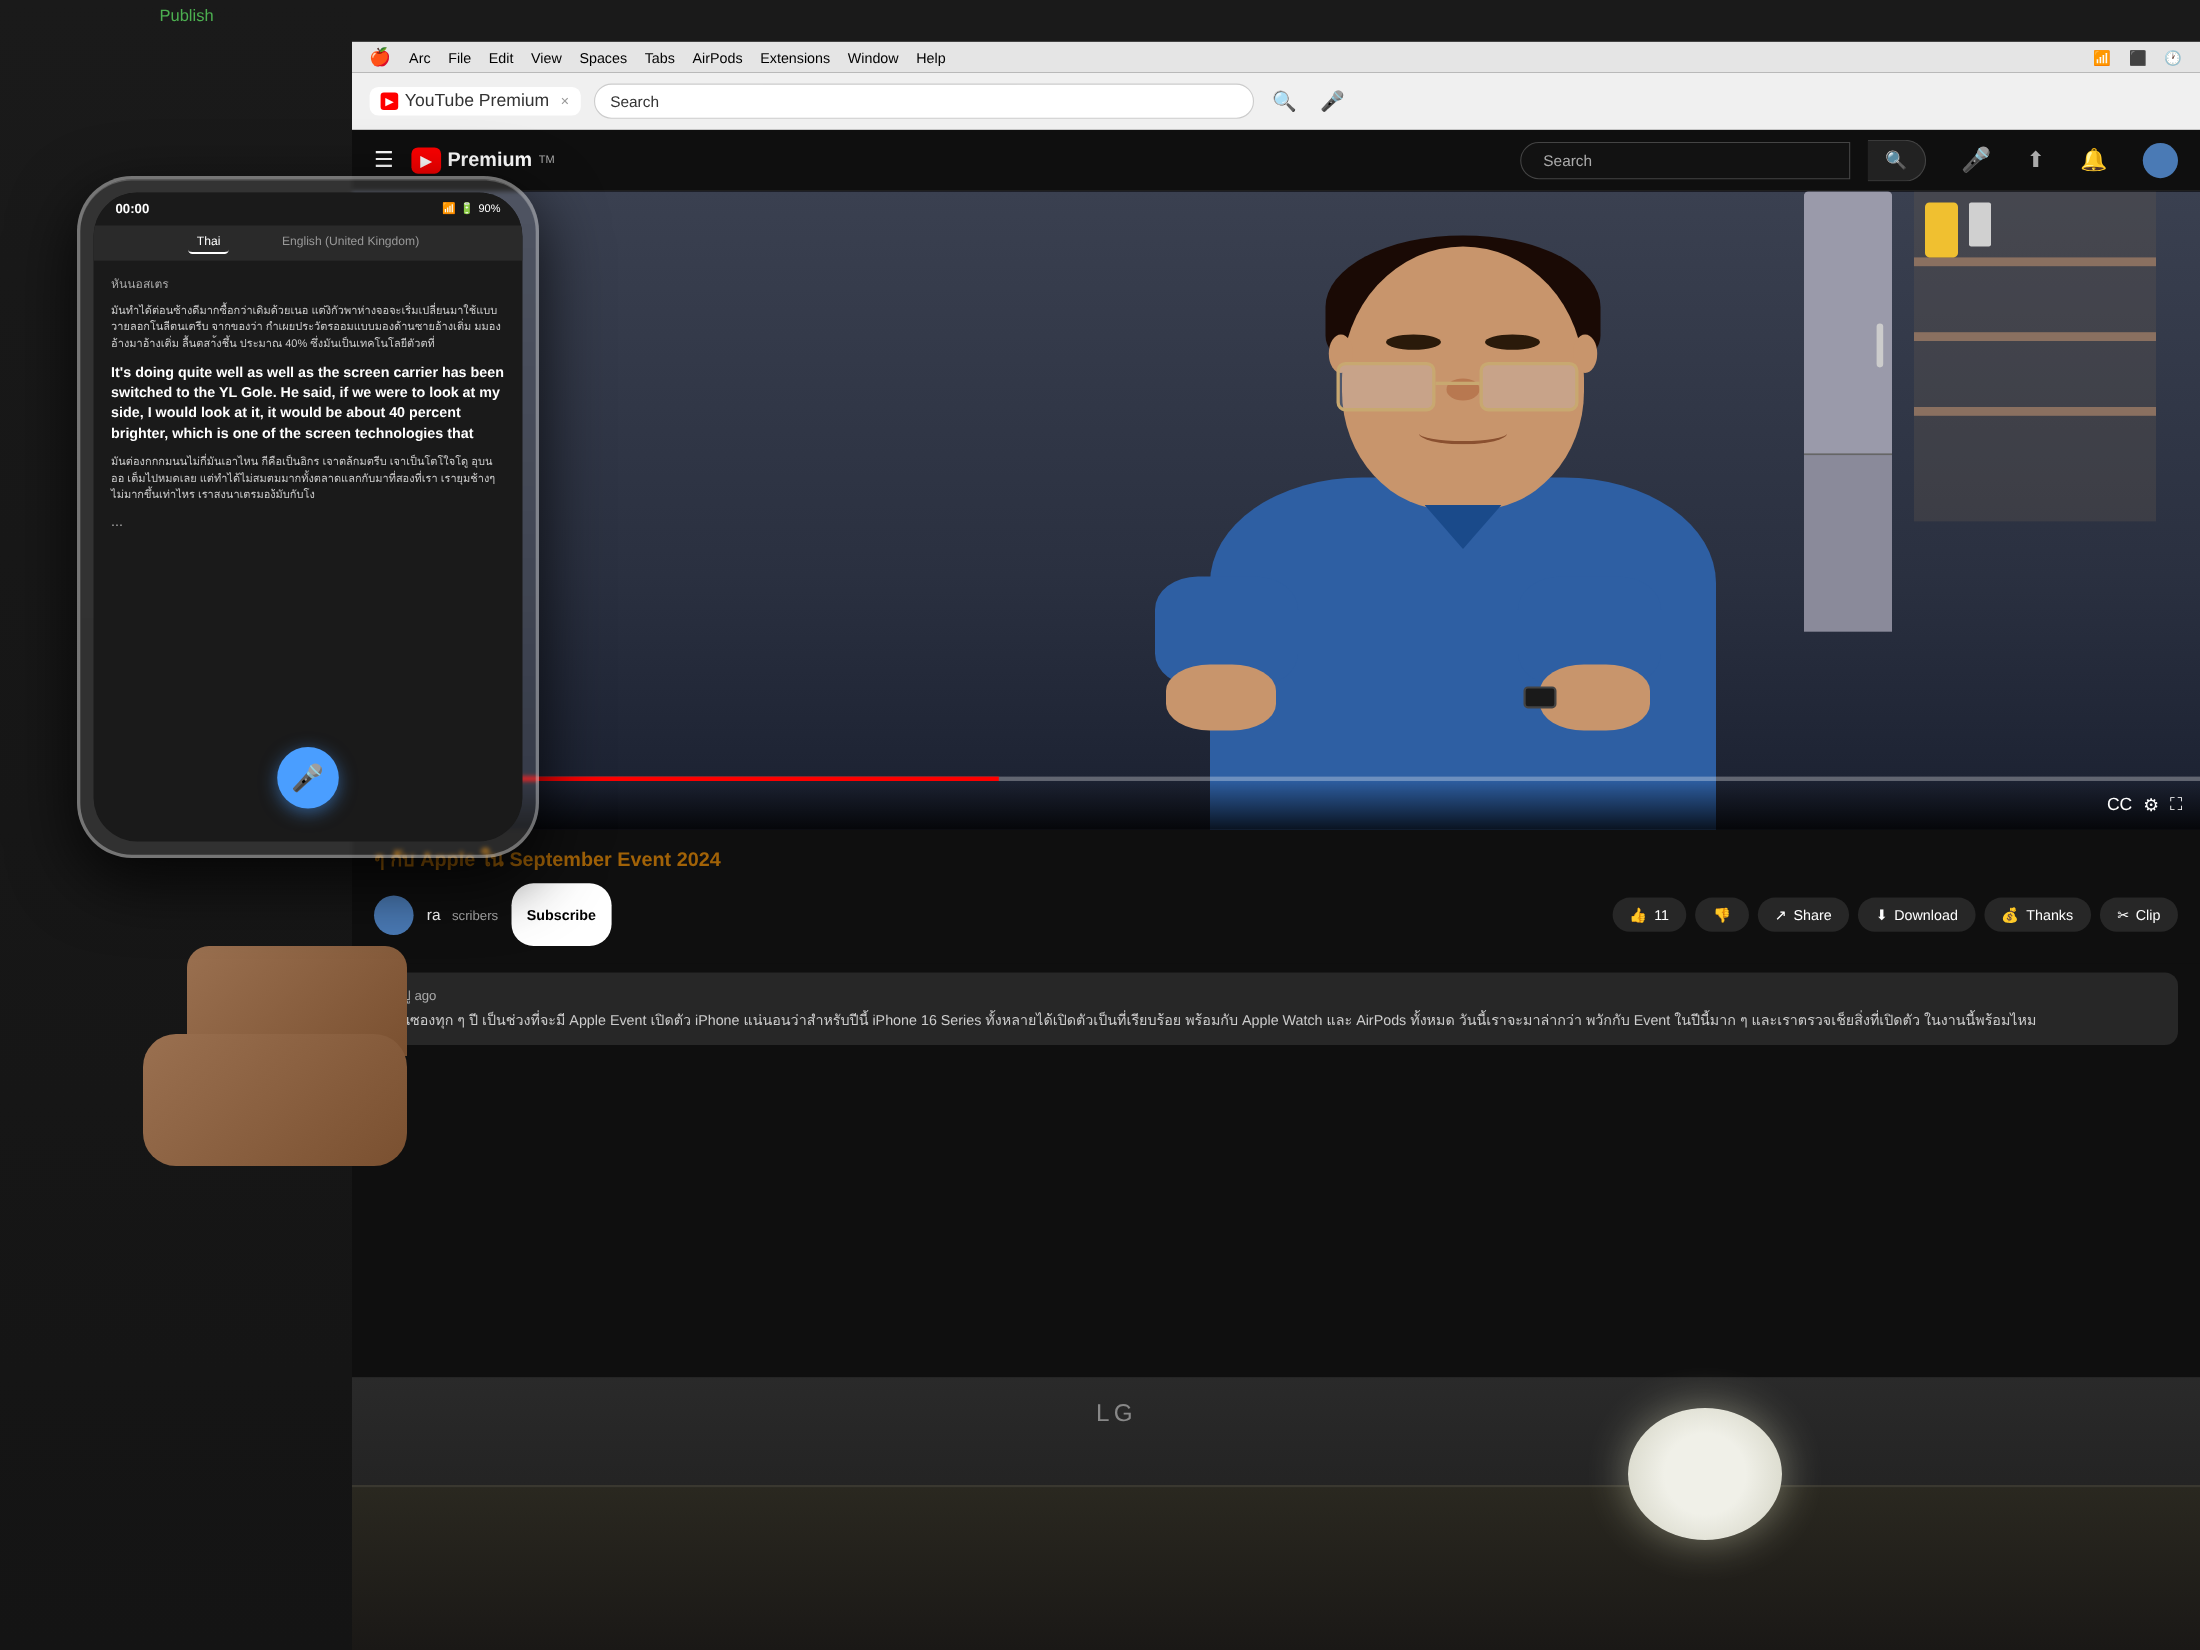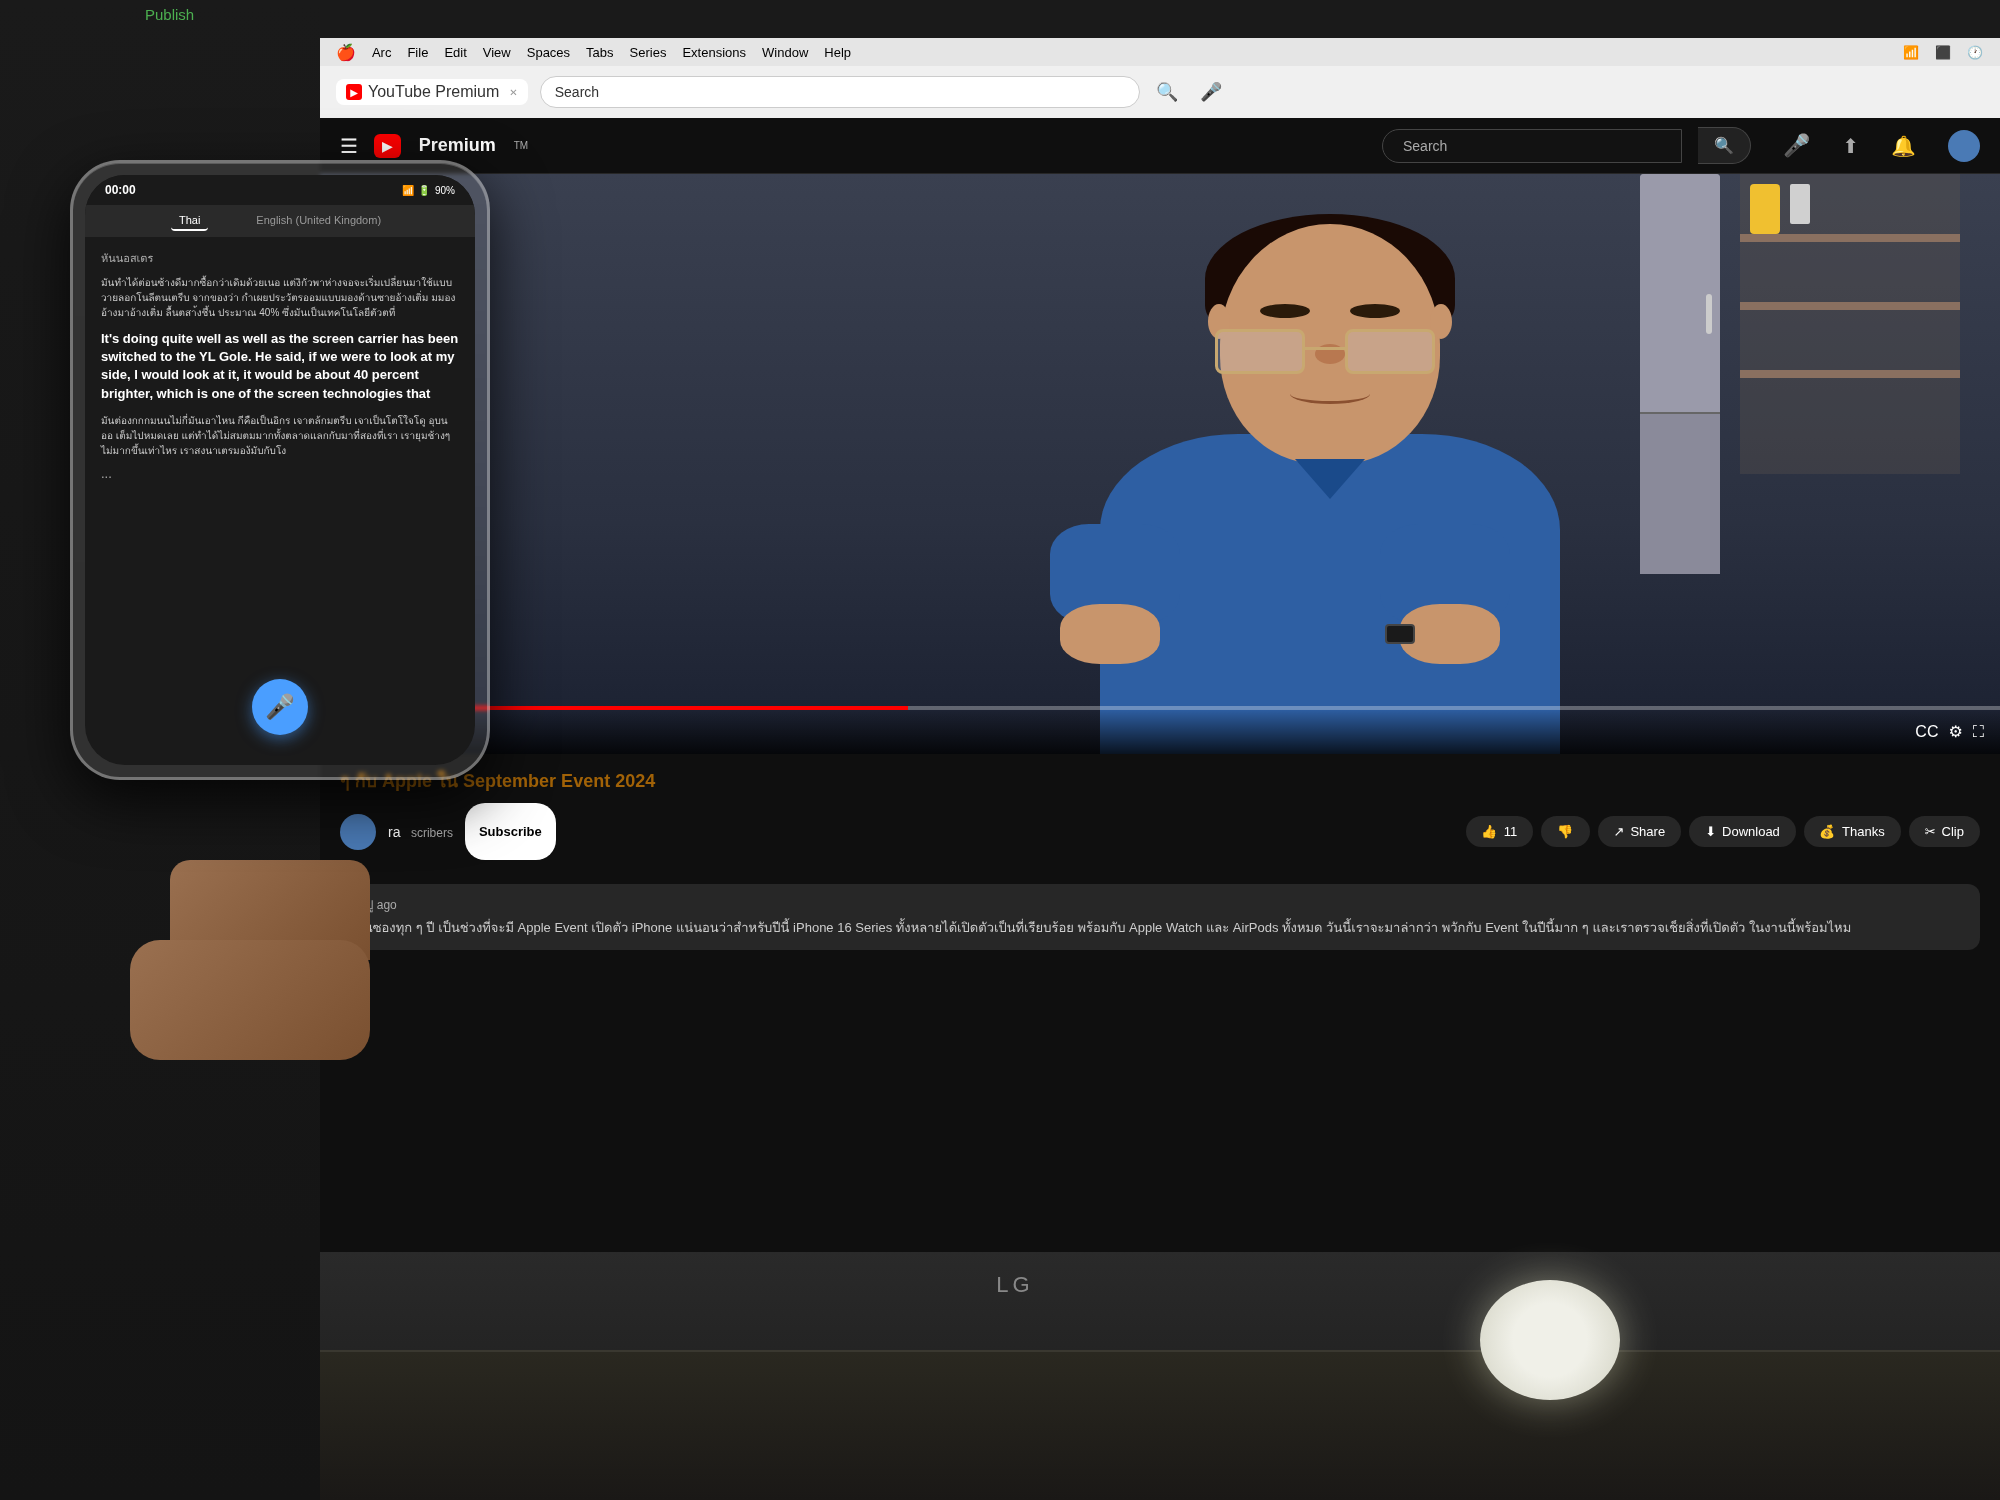--- a/index.html
+++ b/index.html
@@ -89,21 +89,21 @@
       display: flex;
       align-items: center;
       padding: 0 20px;
       gap: 16px;
       border-bottom: 1px solid #272727;
     }
     .yt-hamburger { font-size: 20px; color: #fff; cursor: pointer; }
     .yt-logo {
       display: flex;
       align-items: center;
-      gap: 18px;
+      gap: 6px;
     }
     .yt-logo-icon {
       background: #ff0000;
       border-radius: 6px;
       padding: 4px 8px;
       display: flex;
       align-items: center;
       justify-content: center;
     }
     .yt-logo-icon::after {
@@ -458,21 +458,21 @@
 </div>
 
 <div class="mac-menu-bar">
   <span class="mac-apple">🍎</span>
   <span>Arc</span>
   <span>File</span>
   <span>Edit</span>
   <span>View</span>
   <span>Spaces</span>
   <span>Tabs</span>
-  <span>Series</span>
+  <span>AirPods</span>
   <span>Extensions</span>
   <span>Window</span>
   <span>Help</span>
 
   <div style="margin-left:auto;display:flex;gap:16px;align-items:center;">
     <span>📶</span>
     <span>⬛</span>
     <span>🕐</span>
   </div>
 </div>

